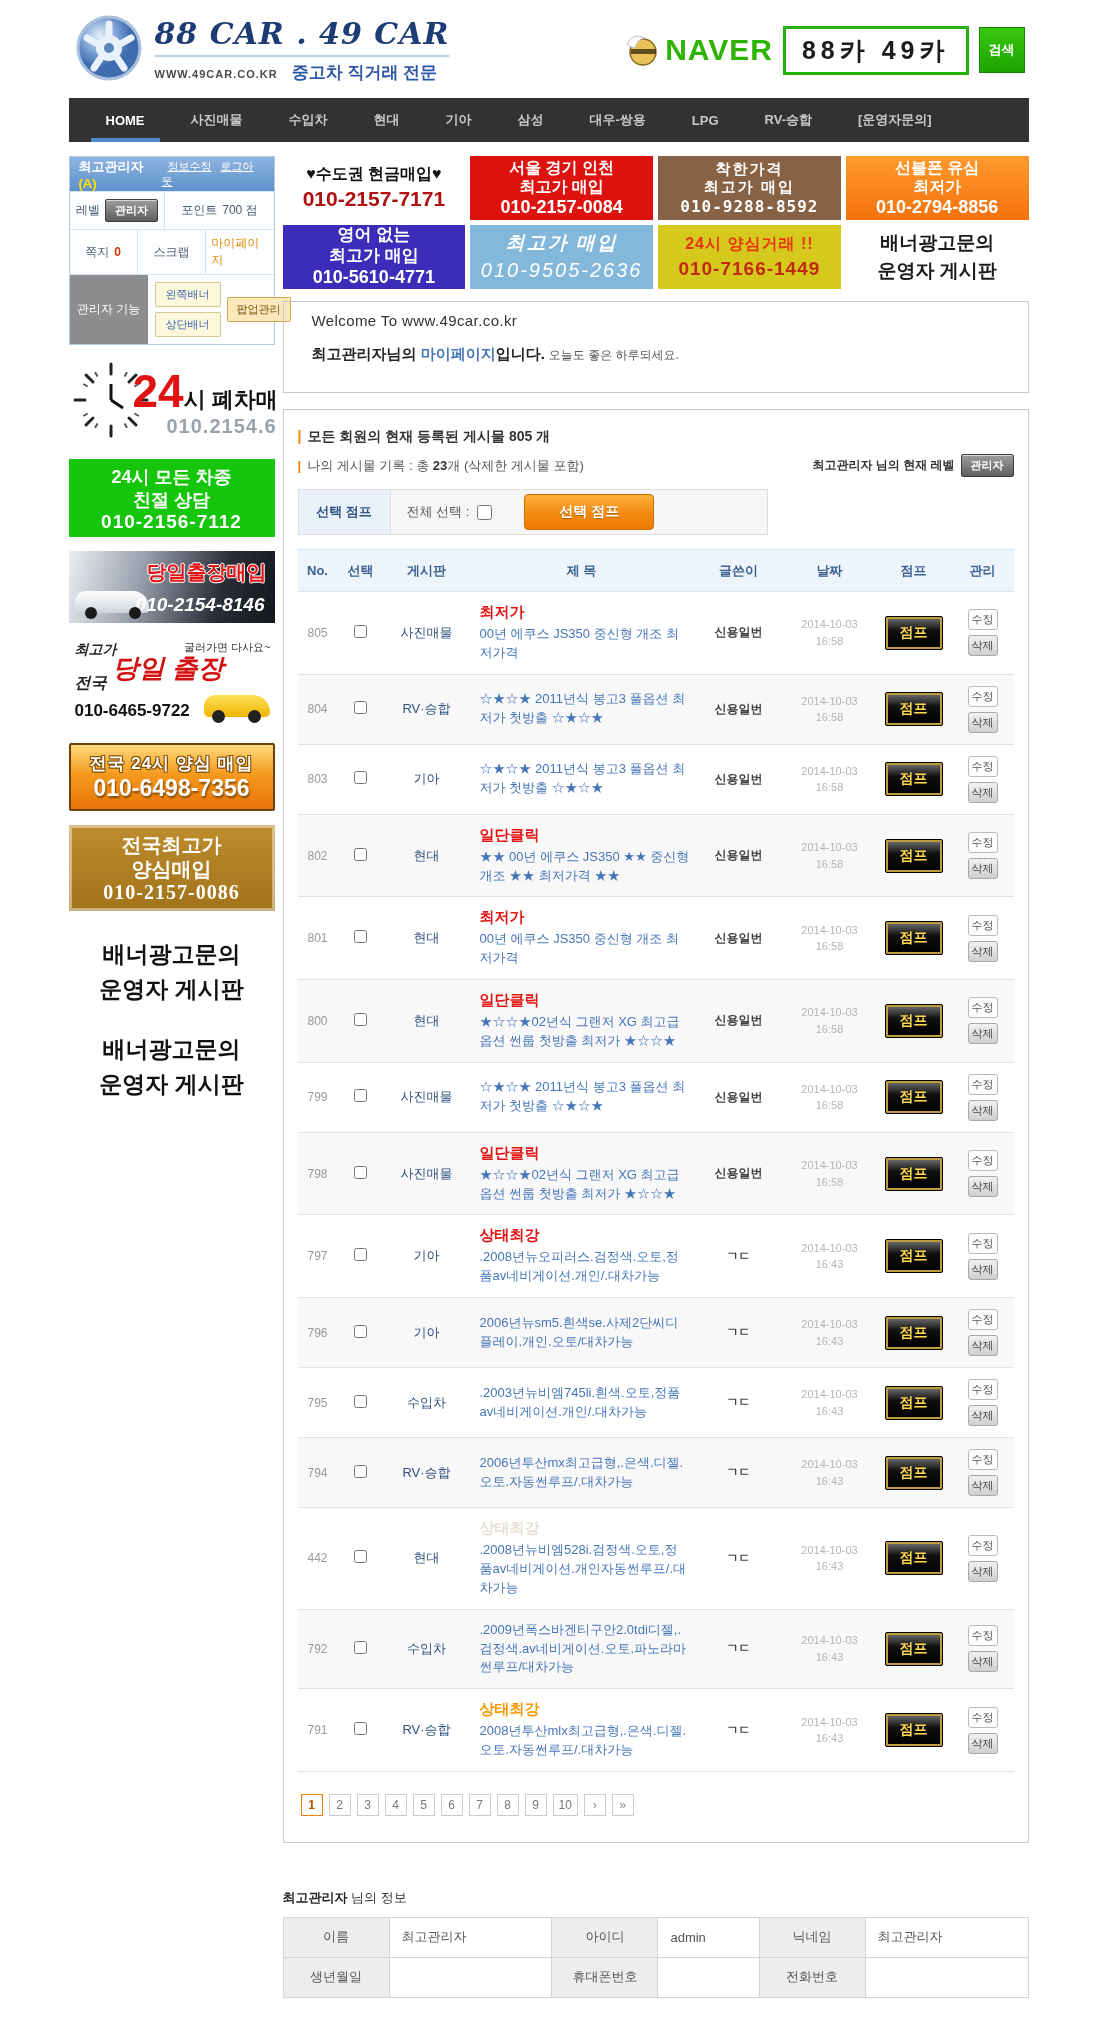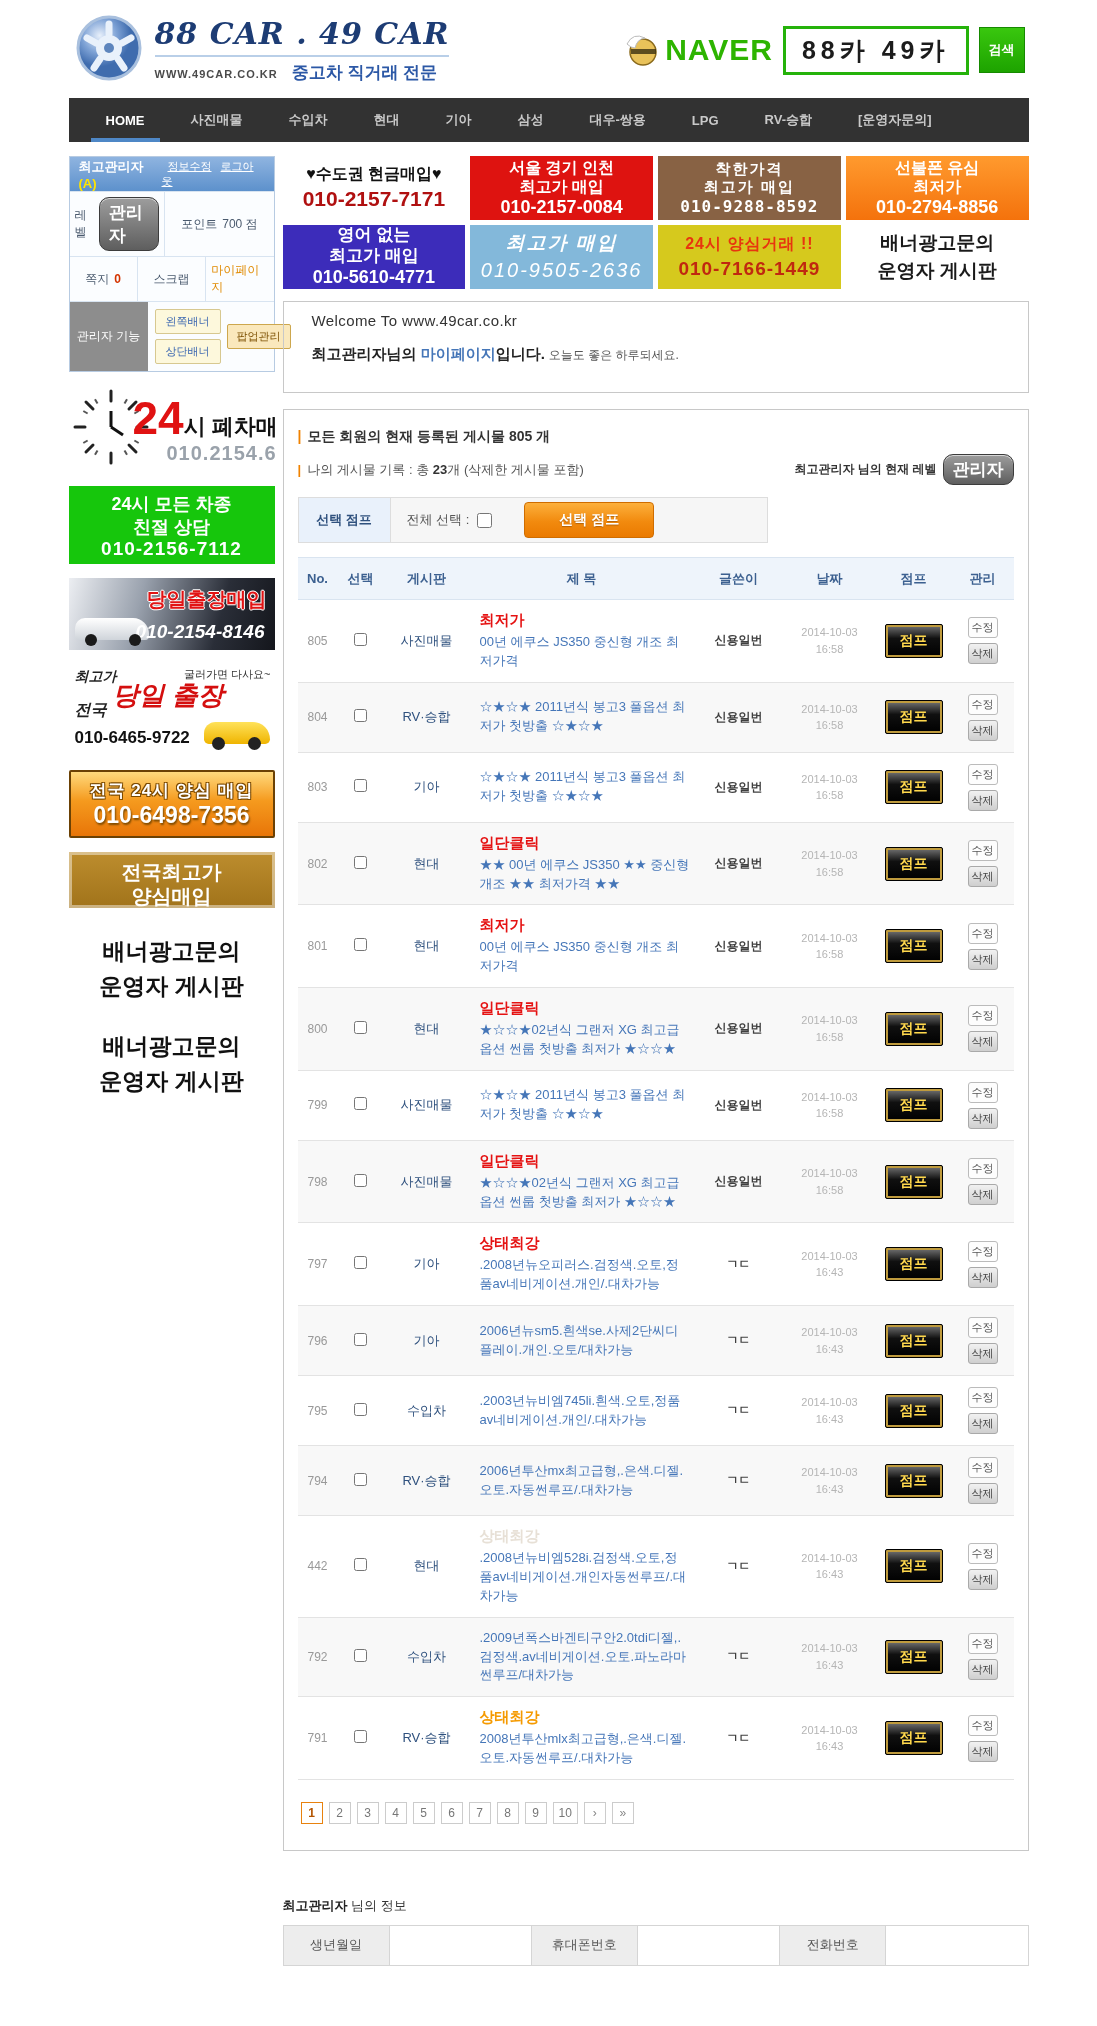--- a/index.html
+++ b/index.html
@@ -34,21 +34,21 @@
   
   .adminbox{border:1px solid #b7cbe2;background:#fbfdff}
   .admin-head{height:34px;display:flex;justify-content:space-between;align-items:center;padding:0 9px;background:linear-gradient(#8fb4e0,#5d91cc)}
   .admin-name{font-size:13px;font-weight:bold;color:#fff}
   .admin-name .grade{color:#ffe400}
   .admin-links{font-size:11px;color:#fff}
   .admin-links span{text-decoration:underline;cursor:pointer;margin-left:6px}
   .admin-row{display:flex;border-top:1px solid #d8e4f1;min-height:38px;align-items:stretch;font-size:12px;color:#4a5a6e}
   .acell{display:flex;align-items:center;justify-content:center;gap:5px;padding:5px;flex:1;border-right:1px solid #d8e4f1}
   .acell:last-child{border-right:none}
-  .gray-badge{background:linear-gradient(#9d9d9d,#5e5e5e);border:1px solid #3c3c3c;border-radius:10px;color:#fff;font-weight:bold;font-size:17px;padding:3px 9px;box-shadow:inset 0 1px 0 #d6d6d6;cursor:pointer}
+  .gray-badge{background:linear-gradient(#9d9d9d,#5e5e5e);border:1px solid #3c3c3c;border-radius:2px;color:#fff;font-weight:bold;font-size:11px;padding:3px 9px;box-shadow:inset 0 1px 0 #d6d6d6;cursor:pointer}
   .note-count{color:#d43400;font-weight:bold}
   .mypage-link{color:#e08a00;cursor:pointer}
   .admin-fn-cell{width:78px;flex:none;background:#8d8d8d;color:#fff;display:flex;align-items:center;justify-content:center;font-size:12px}
   .fn-right{flex:1;display:flex;align-items:center;gap:6px;padding:7px}
   .fn-stack{display:flex;flex-direction:column;gap:5px}
   .cream-btn{background:#fdf8dc;border:1px solid #d7c890;color:#3a66b0;font-size:11px;padding:4px 10px;border-radius:2px;cursor:pointer;white-space:nowrap}
   .peach-btn{background:#fae8bc;border:1px solid #cda74e;color:#7c4f00;font-size:11px;padding:4px 9px;border-radius:2px;cursor:pointer;white-space:nowrap}
 
   
   .sb{margin-top:14px;cursor:pointer}
@@ -69,21 +69,21 @@
   .oc-tag1{position:absolute;top:4px;left:6px;font-size:14px;font-weight:bold;font-style:italic;color:#222}
   .oc-tag2{position:absolute;top:36px;left:6px;font-size:16px;font-weight:bold;font-style:italic;color:#222}
   .oc-script{position:absolute;top:14px;left:44px;font-size:26px;font-weight:900;font-style:italic;color:#d40f0f}
   .oc-note{position:absolute;top:3px;right:4px;font-size:11px;color:#333}
   .oc-phone{position:absolute;bottom:8px;left:6px;font-size:17px;font-weight:bold;color:#111}
   .ycar{position:absolute;right:5px;bottom:12px;width:66px;height:22px;background:linear-gradient(#ffe25a,#efb400);border-radius:12px 18px 5px 5px}
   .ycar::before{content:"";position:absolute;left:8px;bottom:-6px;width:13px;height:13px;border-radius:50%;background:#222;box-shadow:36px 0 0 #222}
   .sb-orange{height:68px;background:linear-gradient(#ffd97c,#f59a1e 45%,#e87508);border:2px solid #6b4104;text-align:center;padding-top:7px;border-radius:2px}
   .sb-orange .ol{font-size:17px;font-weight:900;color:#fff;text-shadow:1px 1px 0 #7c4a00,-1px -1px 0 #7c4a00,1px -1px 0 #7c4a00,-1px 1px 0 #7c4a00;letter-spacing:1px}
   .sb-orange .op{font-size:23px;font-weight:900;color:#fff;text-shadow:1px 2px 2px #7c4a00}
-  .sb-gold{height:56px;background:linear-gradient(#bd8d2e,#a1731a);box-shadow:inset 0 0 0 3px rgba(255,255,255,.45);text-align:center;padding-top:8px;font-family:"Liberation Serif",serif;color:#fff}
+  .sb-gold{height:86px;background:linear-gradient(#bd8d2e,#a1731a);box-shadow:inset 0 0 0 3px rgba(255,255,255,.45);text-align:center;padding-top:8px;font-family:"Liberation Serif",serif;color:#fff}
   .sb-gold .gl{font-size:20px;font-weight:bold;line-height:1.2}
   .sb-gold .gp{font-size:20px;font-weight:bold;letter-spacing:1px}
   .sb-notice{margin-top:26px;text-align:center;font-size:23px;font-weight:900;color:#111;line-height:1.5}
 
   
   .tb-grid{display:grid;grid-template-columns:repeat(4,1fr);gap:5px}
   .tb{height:64px;display:flex;flex-direction:column;justify-content:center;align-items:center;text-align:center;line-height:1.22;cursor:pointer;overflow:hidden}
   .tb-b1{background:#fff}
   .tb-b1 .l{font-size:16px;font-weight:900;color:#111;margin-bottom:3px}
   .tb-b1 .p{font-size:21px;font-weight:900;color:#b01010}
@@ -737,20 +737,28 @@
 
         <div class="pagination" id="pagination"><span class="pg current">1</span><span class="pg">2</span><span class="pg">3</span><span class="pg">4</span><span class="pg">5</span><span class="pg">6</span><span class="pg">7</span><span class="pg">8</span><span class="pg">9</span><span class="pg">10</span><span class="pg arrow">›</span><span class="pg arrow">»</span></div>
       </div>
 
       <div class="profile-sec">
         <div class="ptitle">
           <b>최고관리자</b><span> 님의 정보</span>
         </div>
         <table class="ptable">
           <tbody>
+              <tr>
+            <td class="lab">이름</td>
+            <td class="val">최고관리자</td>
+            <td class="lab">아이디</td>
+            <td class="val">admin</td>
+            <td class="lab">닉네임</td>
+            <td class="val">최고관리자</td>
+          </tr>
           <tr>
             <td class="lab">생년월일</td>
             <td class="val"></td>
             <td class="lab">휴대폰번호</td>
             <td class="val"></td>
             <td class="lab">전화번호</td>
             <td class="val"></td>
           </tr>
 
         </tbody>

